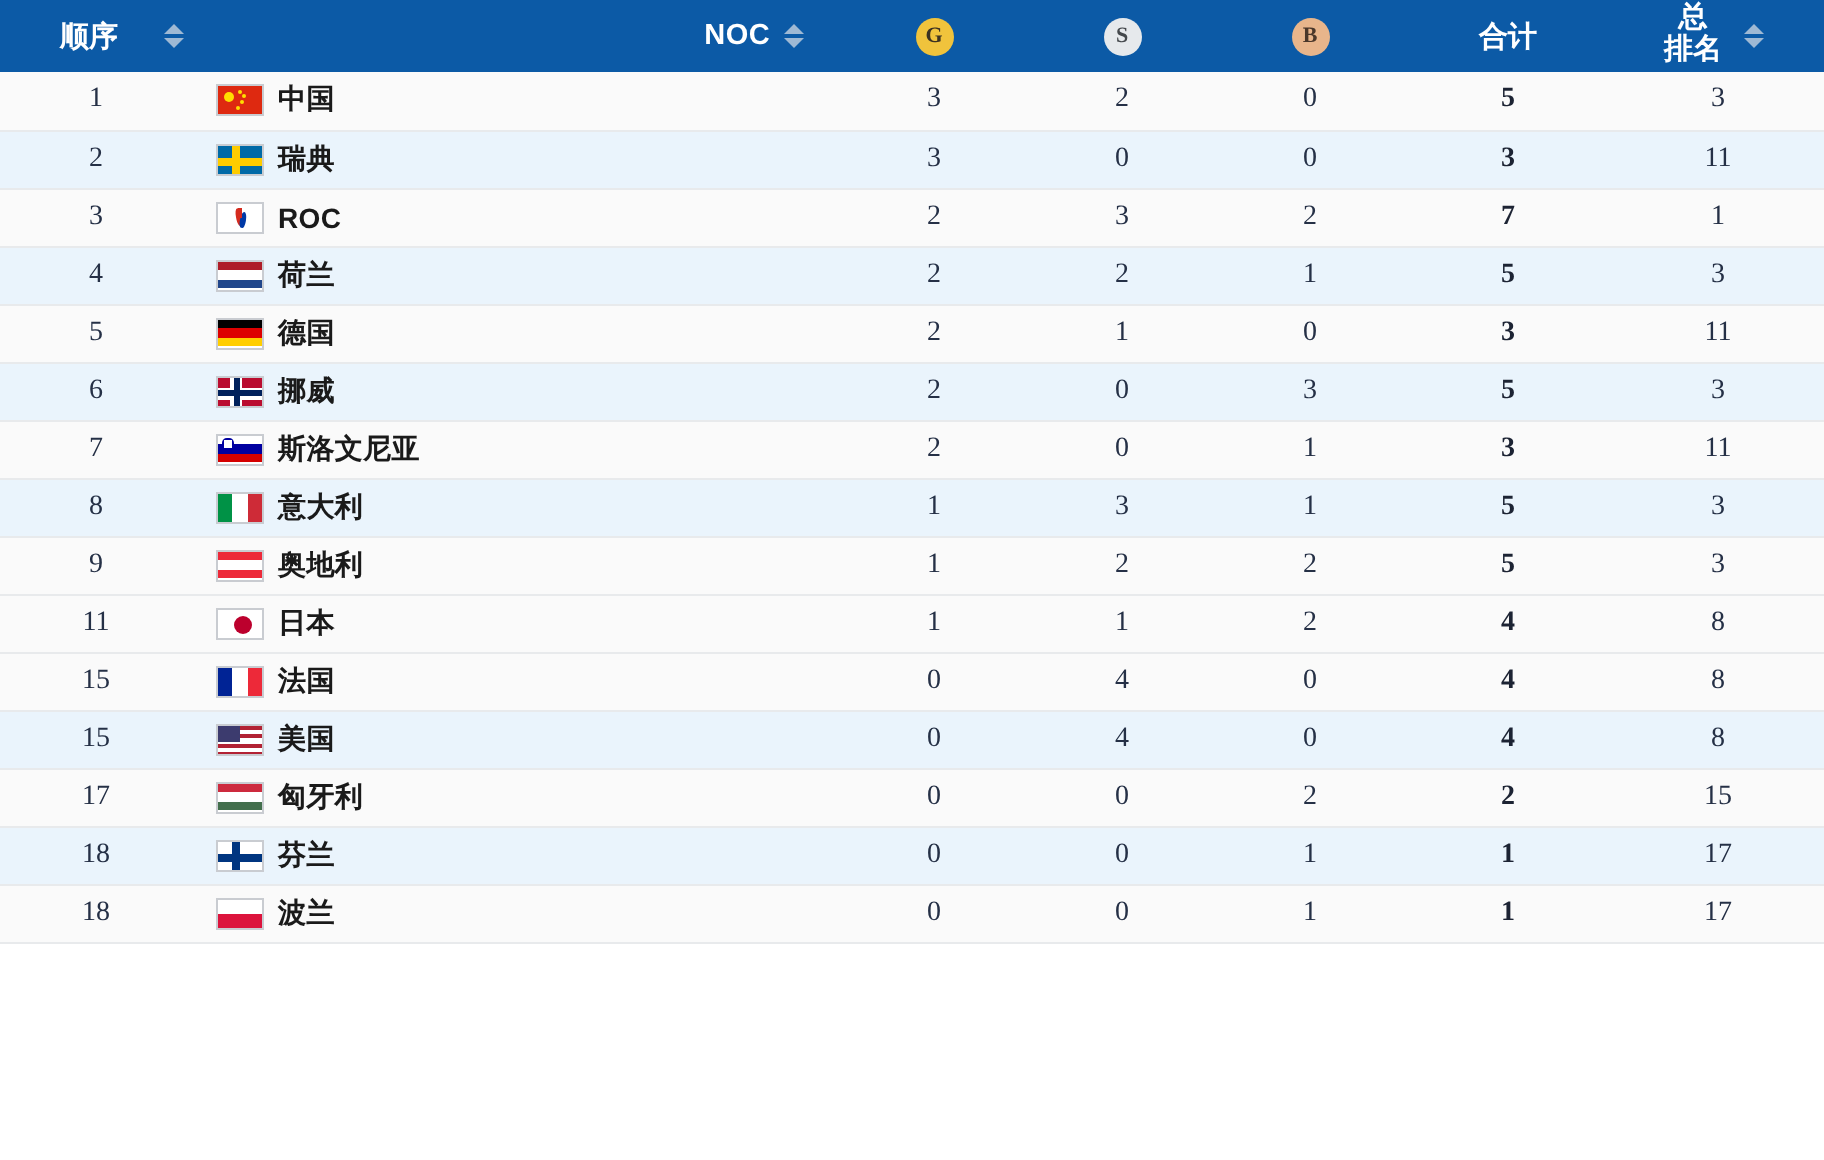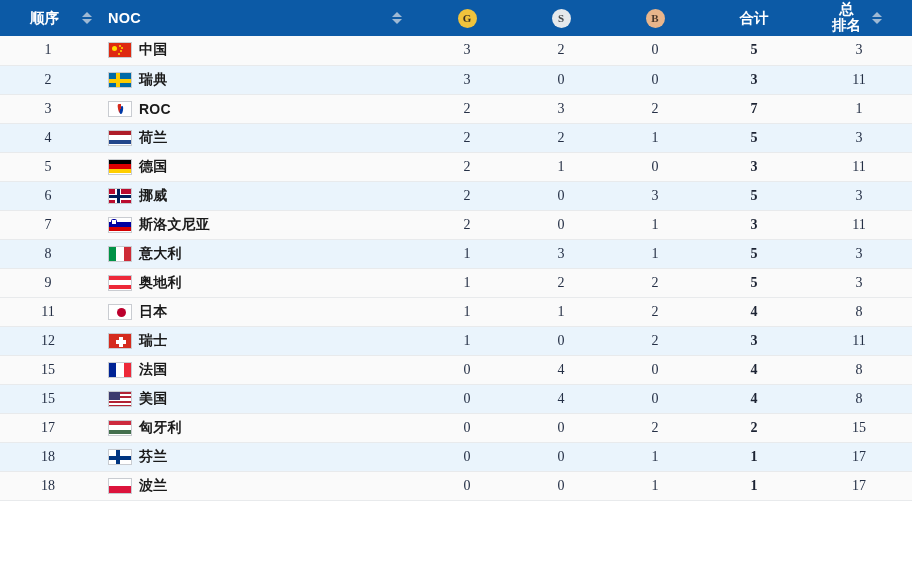--- a/index.html
+++ b/index.html
@@ -143,21 +143,21 @@
       <th class="th-rank">
         <div class="th-inner">
           <span>顺序</span>
           <span class="sort-icon">
               <i class="up"></i>
               <i class="dn"></i>
             </span>
         </div>
       </th>
       <th class="th-noc">
-        <div class="th-inner" style="justify-content:space-between;padding-right:18px;">
+        <div class="th-inner" style="justify-content:flex-end;padding-right:18px;">
           <span class="th-noc-label">NOC</span>
           <span class="sort-icon">
               <i class="up"></i>
               <i class="dn"></i>
             </span>
         </div>
       </th>
       <th>
         <div class="th-inner">
           <span class="badge gold">G</span>
@@ -373,38 +373,20 @@
             </span>
             <span class="noc-name">日本</span>
           </span>
         </td>
         <td class="c-num">1</td>
         <td class="c-num">1</td>
         <td class="c-num">2</td>
         <td class="c-total">4</td>
         <td class="c-overall">8</td>
       </tr>
-      <tr class="even">
-        <td class="c-rank">12</td>
-        <td class="c-noc">
-          <span class="noc-cell">
-            <span class="flag ">
-              <i style="inset:0;width:100%;height:100%;background:#d52b1e;"></i>
-              <i style="left:10px;top:3px;width:4px;height:10px;background:#ffffff;"></i>
-              <i style="left:7px;top:6px;width:10px;height:4px;background:#ffffff;"></i>
-            </span>
-            <span class="noc-name">瑞士</span>
-          </span>
-        </td>
-        <td class="c-num">1</td>
-        <td class="c-num">0</td>
-        <td class="c-num">2</td>
-        <td class="c-total">3</td>
-        <td class="c-overall">11</td>
-      </tr>
       <tr class="odd">
         <td class="c-rank">15</td>
         <td class="c-noc">
           <span class="noc-cell">
             <span class="flag v3">
               <i style="background:#002395;"></i>
               <i style="background:#ffffff;"></i>
               <i style="background:#ed2939;"></i>
             </span>
             <span class="noc-name">法国</span>

